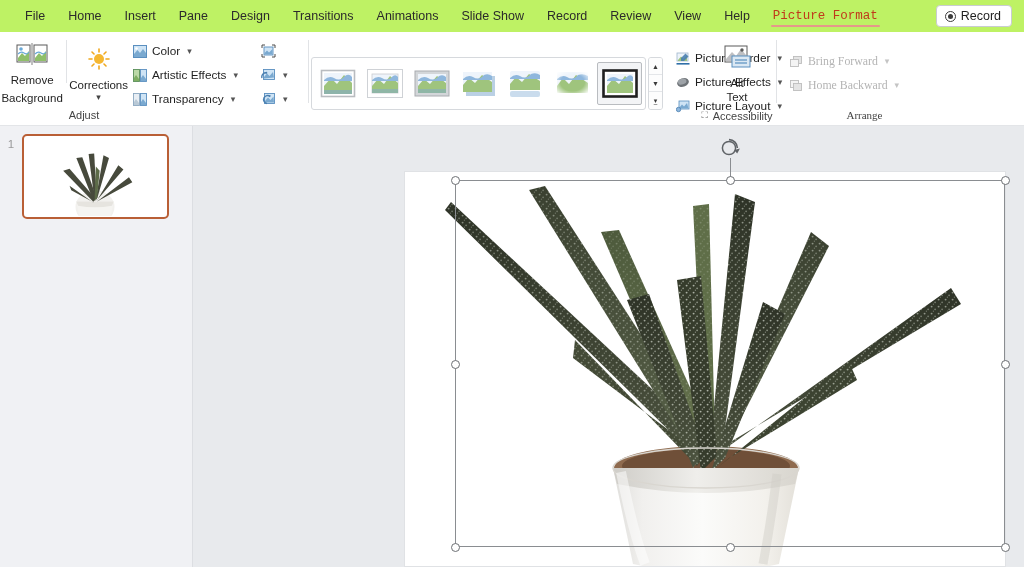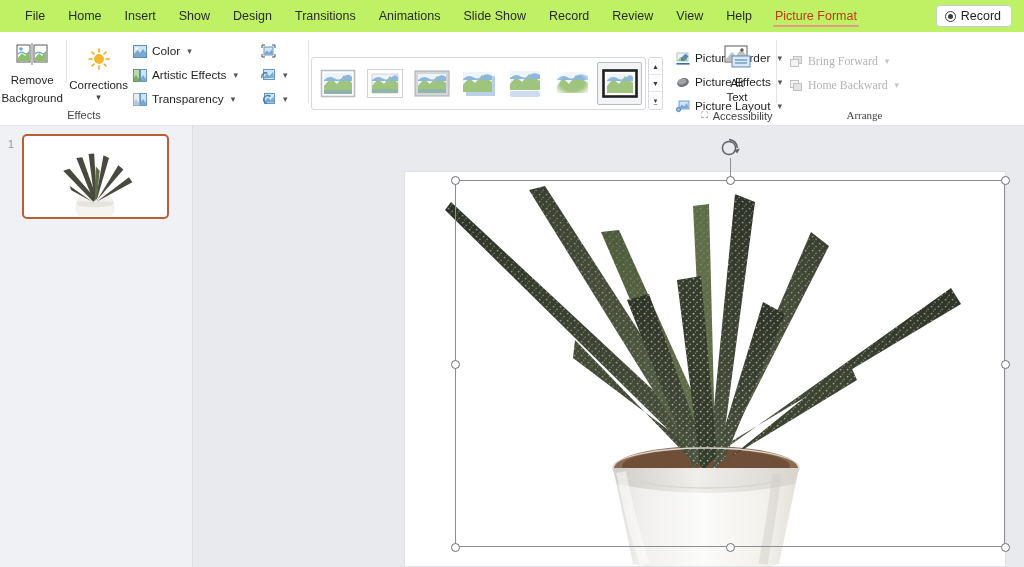--- a/index.html
+++ b/index.html
@@ -20,21 +20,21 @@
     display:flex; align-items:center;
     padding-left: 14px;
   }
   .menu-item {
     font-size: 12.5px; color:#2b2b2b;
     padding: 3px 11px; margin-right: 1px;
     white-space:nowrap; border-radius:3px; cursor:default;
     line-height: 16px;
   }
   .menu-item.active {
-    color:#c0391b; position:relative; font-weight:400;
+    color:#c0391b; position:relative; font-weight:400;font-family:Liberation Mono, monospace;
   }
   .menu-item.active::after {
     content:""; position:absolute; left:9px; right:9px; bottom:0px;
     height:2px; background:#e5998a; border-radius:1px;
   }
   .menubar-spacer { flex:1; }
   .record-btn {
     display:flex; align-items:center; gap:5px;
     border:1px solid #c9ccd1; background:#fff;
     border-radius:4px; padding:3px 10px 3px 8px;
@@ -179,21 +179,21 @@
 </style>
 </head>
 <body>
 
 <div id="app">
 
   <div class="menubar">
     <div class="menu-item">File</div>
     <div class="menu-item">Home</div>
     <div class="menu-item">Insert</div>
-    <div class="menu-item">Show</div>
+    <div class="menu-item">Pane</div>
     <div class="menu-item">Design</div>
     <div class="menu-item">Transitions</div>
     <div class="menu-item">Animations</div>
     <div class="menu-item">Slide Show</div>
     <div class="menu-item">Record</div>
     <div class="menu-item">Review</div>
     <div class="menu-item">View</div>
     <div class="menu-item">Help</div>
     <div class="menu-item active">Picture Format</div>
     <div class="menubar-spacer"></div>
@@ -239,21 +239,21 @@
                 <line x1="20" y1="17" x2="22" y2="19"></line>
                 <line x1="8" y1="19" x2="10" y2="17"></line>
                 <line x1="20" y1="7" x2="22" y2="5"></line>
               </g>
             </svg>
           </span>
           <span class="bb-label">Corrections</span>
           <span class="caret">▾</span>
         </div>
       </div>
-      <div class="rgroup-label" style="text-align:center; padding-left:40px;">Effects</div>
+      <div class="rgroup-label" style="text-align:center; padding-left:40px;">Adjust</div>
     </div>
 
     <div class="rgroup" style="width:128px;">
       <div class="rgroup-body">
         <div class="smallcol">
           <div class="smallbtn">
             <span class="ic">
               <svg width="14" height="13" viewBox="0 0 14 13">
                 <rect x="0.5" y="0.5" width="13" height="12" fill="#cfe4f5" stroke="#5a8fbf" stroke-width="1"></rect>
                 <path d="M1 9 L4.5 5 L7 8 L10 4 L13 8 L13 12 L1 12 Z" fill="#7aa9d0"></path>

